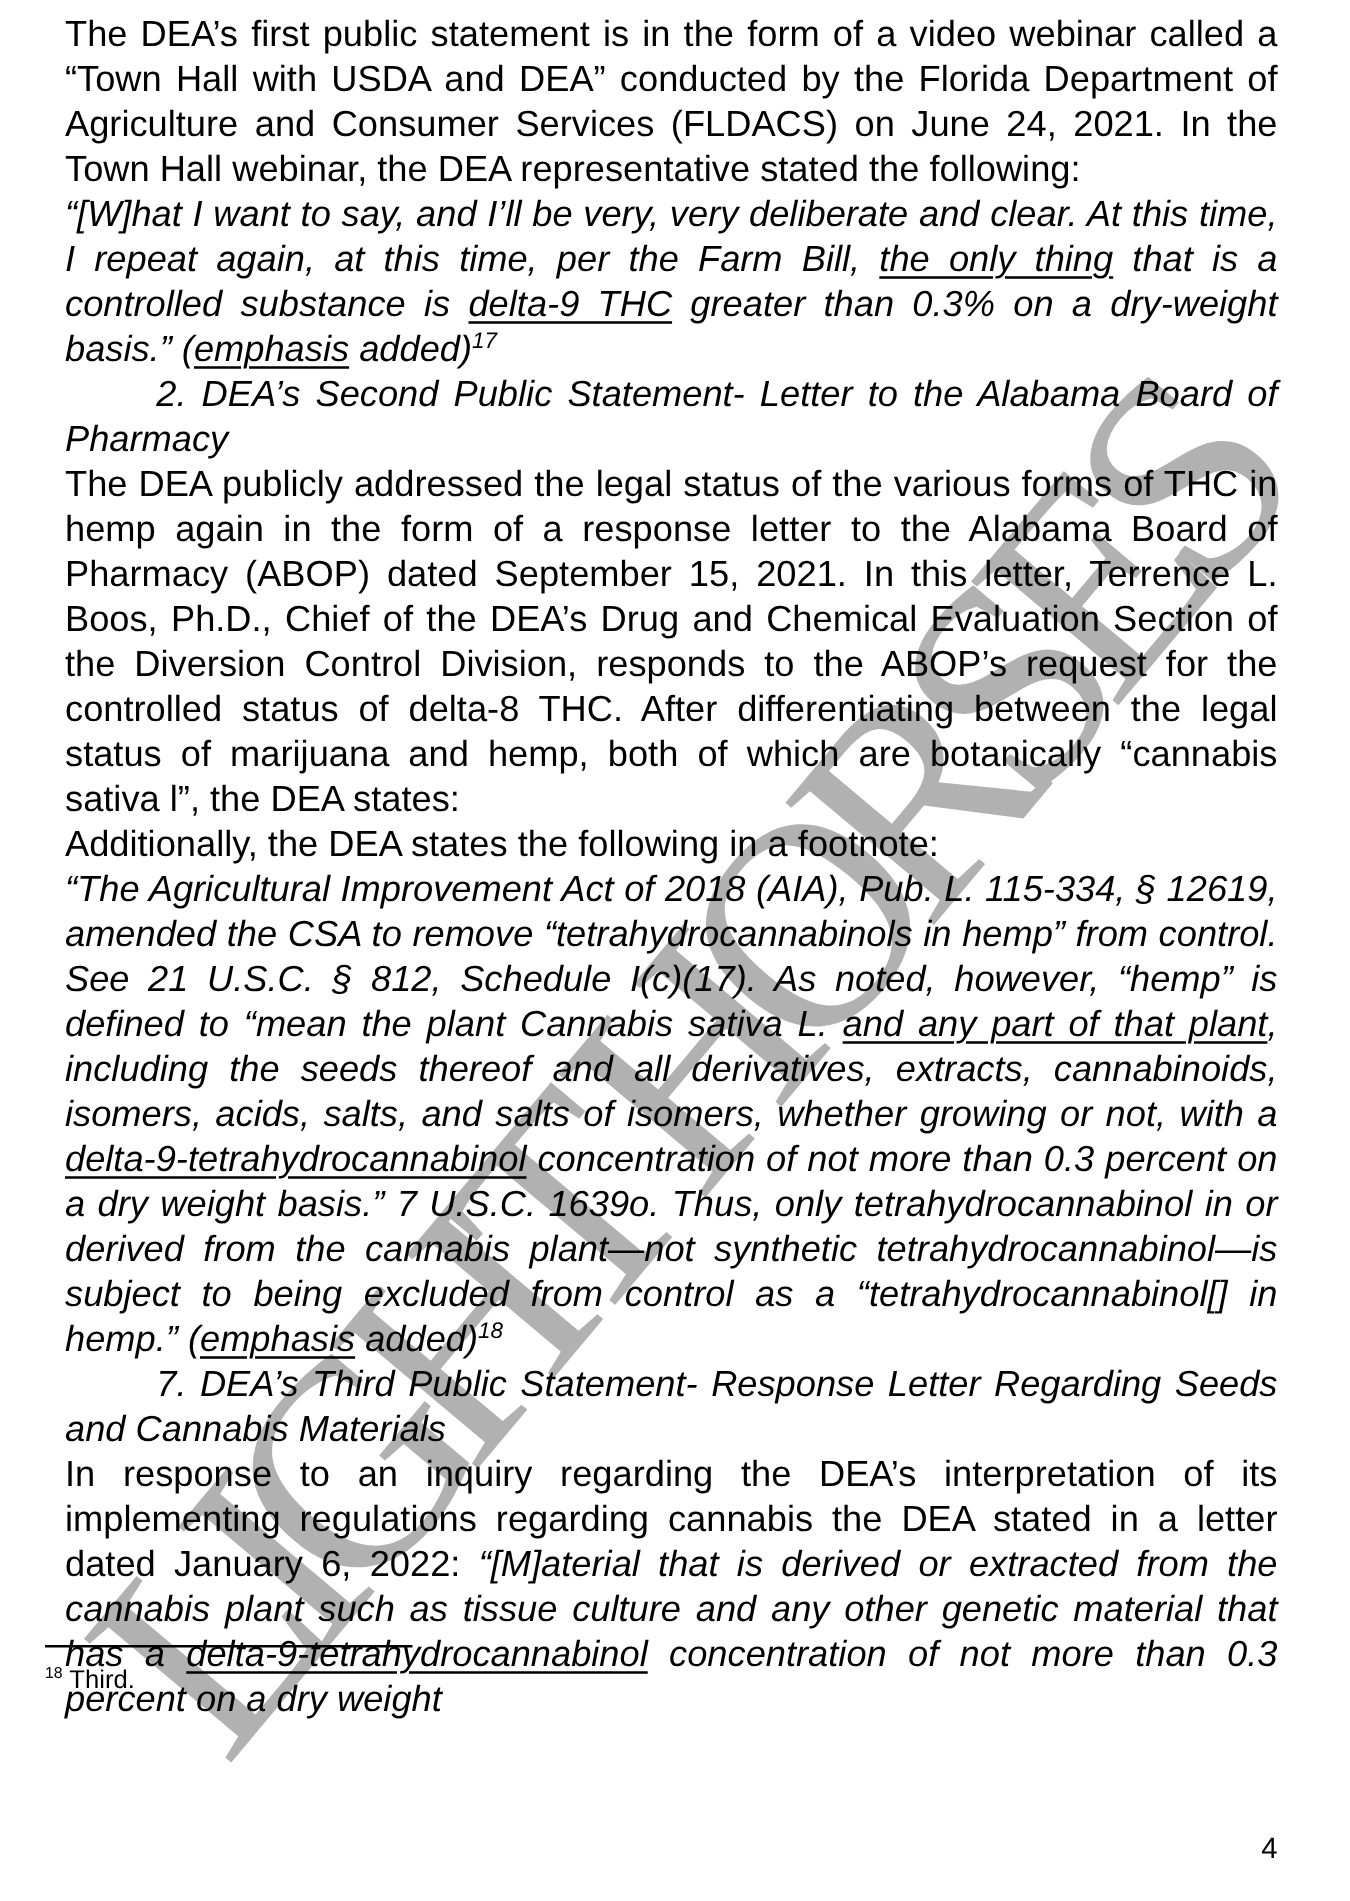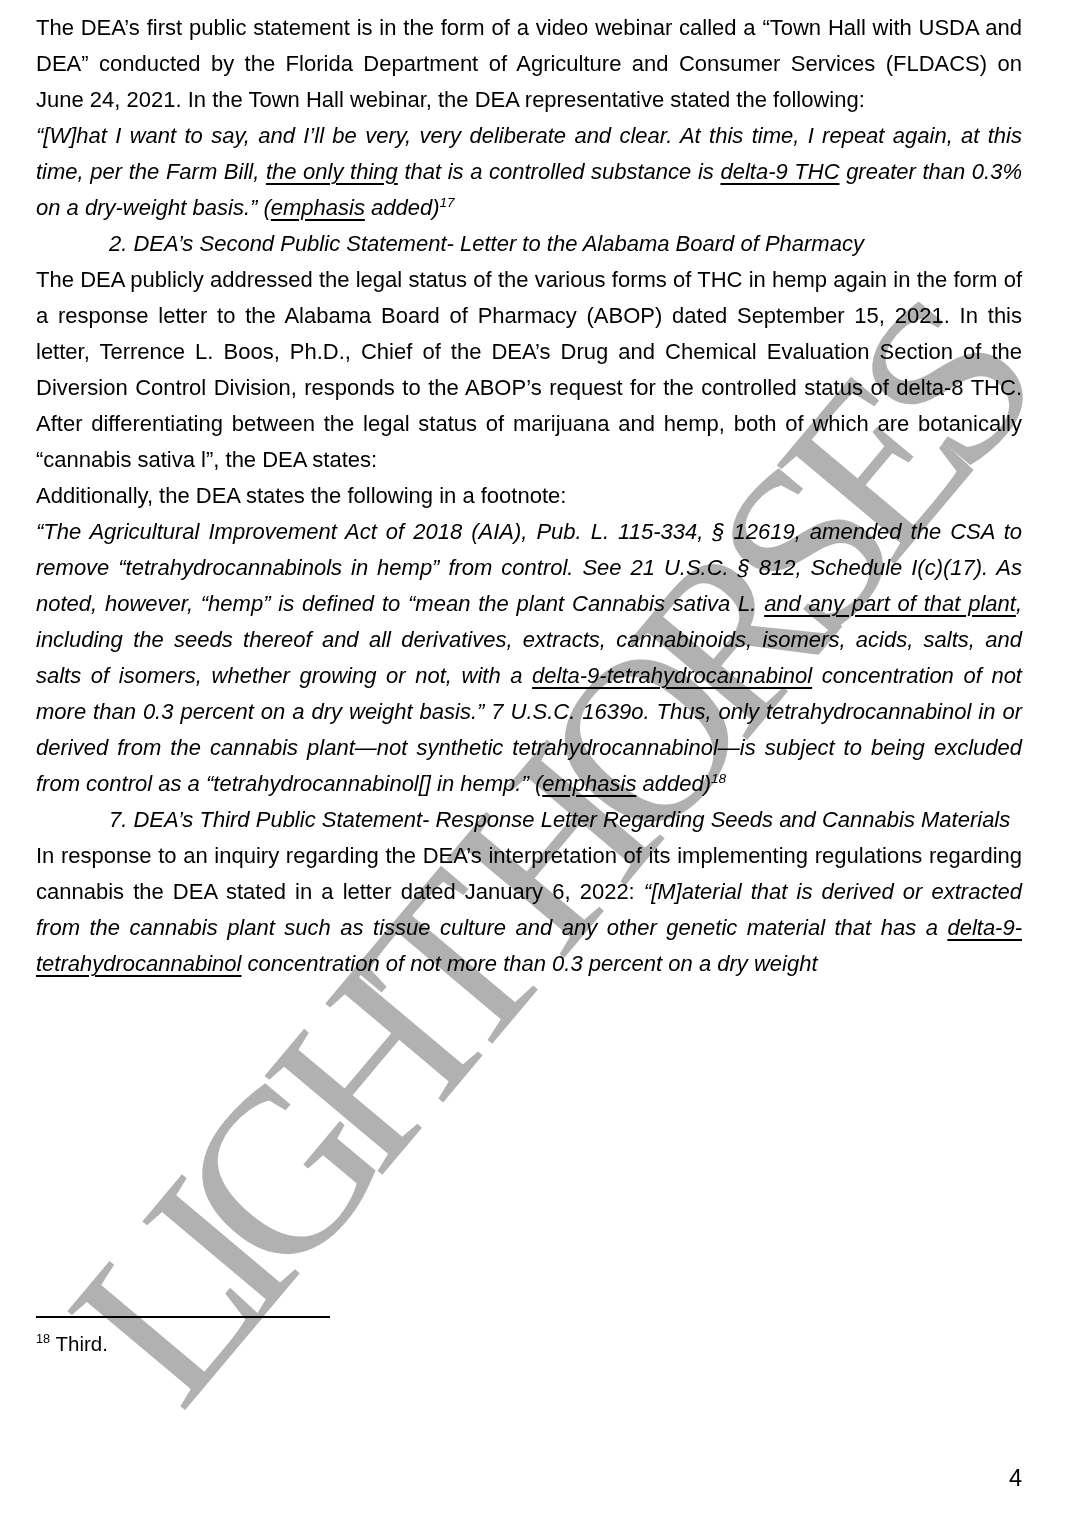--- a/index.html
+++ b/index.html
@@ -19,23 +19,23 @@
     font-size:235px;
     letter-spacing:-0.12em;
     color:#b1b1b1;
     white-space:nowrap;
     z-index:0;
     user-select:none;
   }
   .content{
     position:absolute;inset:0;
     z-index:1;
-    padding:10px 58px 0 36px;
+    padding:10px 58px 0 52px;
     box-sizing:border-box;
-    font-size:22px;
+    font-size:29px;
     line-height:36px;
   }
   .content p{margin:0;text-align:justify;}
   .quote{margin-left:38px;font-style:italic;}
   .heading{font-style:italic;text-indent:73px;}
   .mt-q1{margin-top:14px;}
   .mt-h2{margin-top:12px;}
   .mt-p2{margin-top:22px;}
   .mt-q2{margin-top:12px;}
   .mt-p3{margin-top:18px;}

